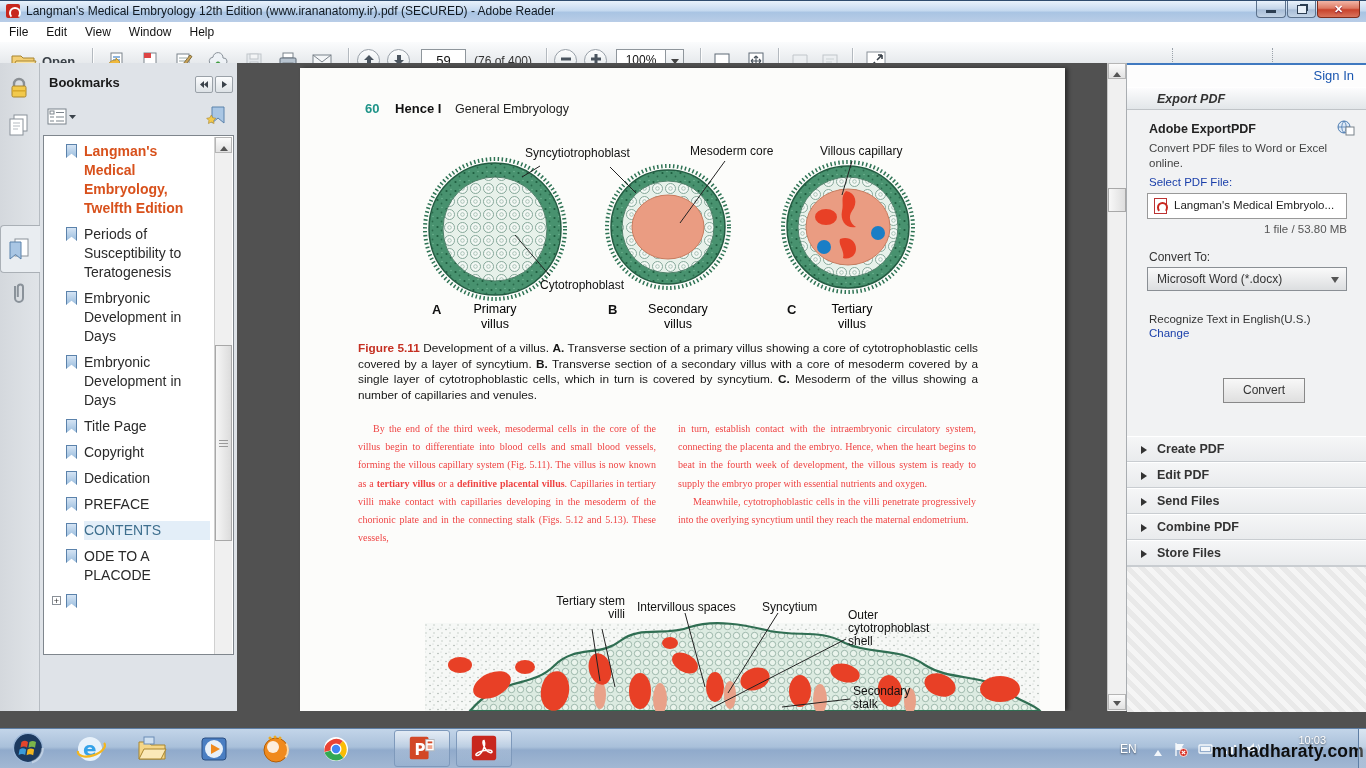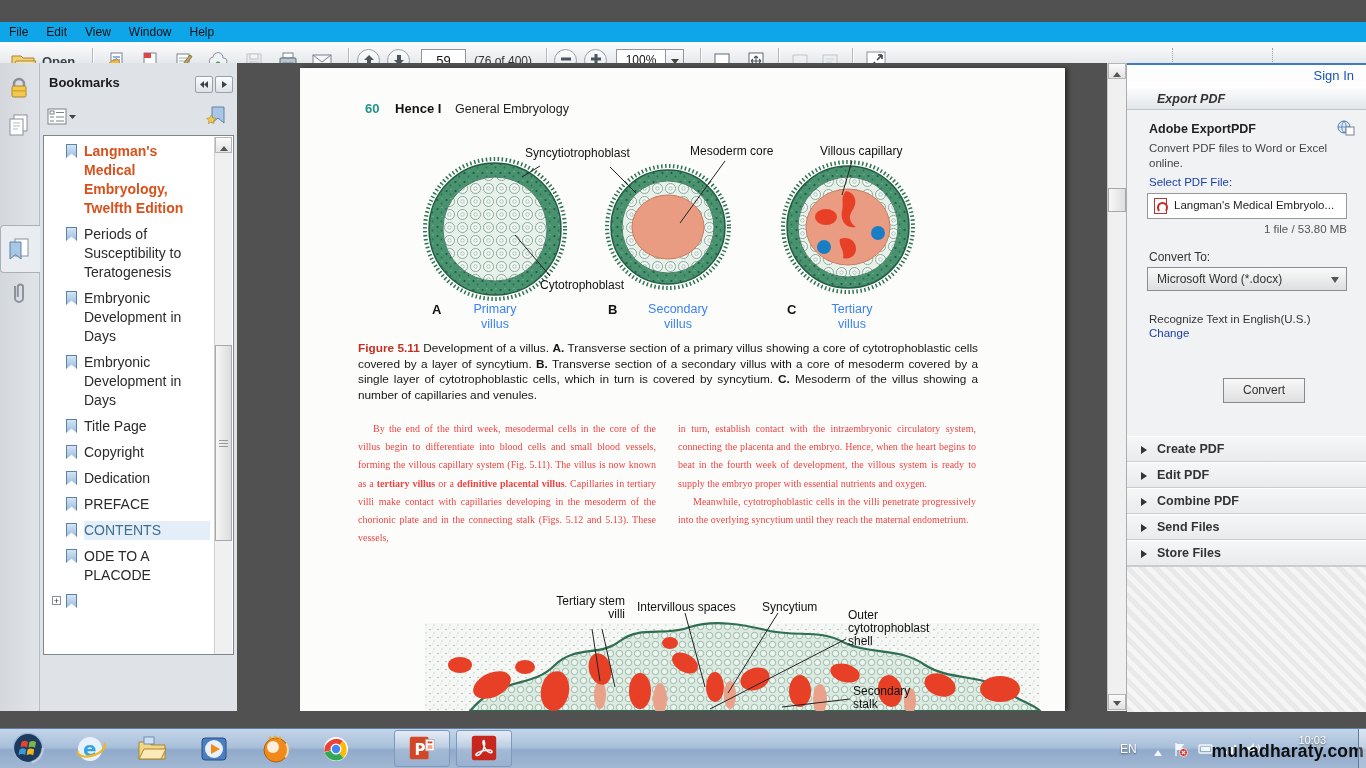--- a/index.html
+++ b/index.html
@@ -21,21 +21,21 @@
     border-radius:0 0 4px 4px;box-sizing:border-box;
     background:linear-gradient(#e9f2fb,#c2d4e8 50%,#a7bcd6 55%,#c3d4e6);}
   #btn-min{right:80px;width:30px;} #btn-restore{right:50px;width:29px;}
   #btn-close{right:6px;width:43px;background:linear-gradient(#f2b5a6,#dd7a64 45%,#c8432c 55%,#d9735c);border-color:#7e2d1d;}
   .winglyph{display:block;margin:0 auto;}
   #btn-min .winglyph{width:10px;height:3px;background:#2c3e52;margin-top:9px;}
   #btn-restore .winglyph{width:8px;height:7px;border:1px solid #2c3e52;margin-top:4px;background:#e8f0f8;box-shadow:2px -2px 0 -1px #2c3e52;}
   #btn-close .winglyph{color:#fff;font-weight:bold;font-size:11px;line-height:16px;text-align:center;text-shadow:0 1px 1px #702;}
 
   
-  #menubar{position:absolute;left:0;top:22px;width:1366px;height:20px;background:#0ea5e9;
+  #menubar{position:absolute;left:0;top:22px;width:1366px;height:20px;background:#ffffff;
     border-bottom:1px solid #e0e0e0;}
   .menu-item{display:inline-block;padding:3px 9px 0 9px;font-size:12px;color:#111;height:17px;}
 
   
   #toolbar{position:absolute;left:0;top:42px;width:1366px;height:38px;
     background:linear-gradient(#fbfcfd,#e7eaed 55%,#d9dde0);border-bottom:1px solid #8f969c;box-sizing:border-box;}
   .tsep{position:absolute;top:6px;width:1px;height:26px;background:#b3b9bf;box-shadow:1px 0 0 #fdfdfd;}
   .tbtn{position:absolute;top:5px;width:28px;height:28px;border-radius:3px;}
   .tbtn svg{display:block;margin:4px auto 0;}
   .disabled{opacity:.38;}
@@ -108,21 +108,21 @@
   #docarea{position:absolute;left:237px;top:0;width:870px;height:648px;background:#515151;overflow:hidden;}
   #pdf-page{position:absolute;left:63px;top:5px;width:765px;height:643px;background:#fcfcfa;
     box-shadow:3px 0 4px rgba(0,0,0,.45);overflow:hidden;color:#1c1c1c;}
   #page-hd{position:absolute;left:65px;top:33px;font-size:13px;}
   #pg-num{color:#1f9488;font-weight:bold;}
   #pg-part{font-weight:bold;color:#111;margin-left:12px;}
   #pg-sec{color:#222;margin-left:10px;font-size:12.5px;}
   .figlab{position:absolute;font-size:12px;color:#111;white-space:nowrap;}
   .figlab2{position:absolute;font-size:12px;color:#111;line-height:13px;}
   .panel-letter{position:absolute;font-size:13px;font-weight:bold;color:#111;}
-  .panel-cap{position:absolute;width:70px;text-align:center;font-size:12.5px;line-height:15px;color:#3b82f6;}
+  .panel-cap{position:absolute;width:70px;text-align:center;font-size:12.5px;line-height:15px;color:#000000;}
   #fig-caption{position:absolute;left:58px;top:273px;width:620px;font-size:11.8px;line-height:15.5px;color:#161616;text-align:justify;}
   #fig-caption .figlabel{color:#c53022;font-weight:bold;}
   #fig-caption .b,.coltext .b{font-weight:bold;}
   .coltext{position:absolute;top:352px;width:298px;font-family:Liberation Serif, serif;
     font-size:10px;line-height:18.2px;text-align:justify;color:#ef4444;}
   #col-left{left:58px;} #col-right{left:378px;}
   .indent{text-indent:15px;}
   .coltext p{margin:0;}
 
   
@@ -187,20 +187,33 @@
   #watermark{position:absolute;right:2px;top:12px;font-size:17.5px;font-weight:bold;color:#0e0e0e;letter-spacing:.2px;}
   #show-desktop{position:absolute;right:0;top:0;width:7px;height:40px;border-left:1px solid #5e7ea4;
     background:linear-gradient(rgba(255,255,255,.4),rgba(255,255,255,.1));}
   .trayglyph{position:absolute;top:13px;}
 </style>
 </head>
 <body>
 
 <div id="screen">
 
+  <div id="titlebar">
+    <span id="title-icon"></span>
+    <span id="title-text">Langman's Medical Embryology 12th Edition (www.irananatomy.ir).pdf (SECURED) - Adobe Reader</span>
+    <span class="winbtn" id="btn-min">
+        <span class="winglyph"></span>
+      </span>
+    <span class="winbtn" id="btn-restore">
+        <span class="winglyph"></span>
+      </span>
+    <span class="winbtn" id="btn-close">
+        <span class="winglyph">✕</span>
+      </span>
+  </div>
 
   <div id="menubar"><span class="menu-item">File</span><span class="menu-item">Edit</span><span class="menu-item">View</span><span class="menu-item">Window</span><span class="menu-item">Help</span></div>
 
   <div id="toolbar">
     <div id="open-btn">
       <svg width="28" height="22" viewBox="0 0 28 22">
         <path d="M2 6 h9 l2 2 h11 v11 H2 z" fill="#f3cf76" stroke="#a8852f"></path>
         <path d="M2 19 l4 -8 h20 l-4 8 z" fill="#fbe3a0" stroke="#a8852f"></path>
       </svg>
       <span id="open-label">Open</span>
@@ -601,25 +614,25 @@
           <div class="rp-sec">
             <span class="tri-right"></span>
             <span class="sec-label">Create PDF</span>
           </div>
           <div class="rp-sec">
             <span class="tri-right"></span>
             <span class="sec-label">Edit PDF</span>
           </div>
           <div class="rp-sec">
             <span class="tri-right"></span>
-            <span class="sec-label">Combine PDF</span>
+            <span class="sec-label">Send Files</span>
           </div>
           <div class="rp-sec">
             <span class="tri-right"></span>
-            <span class="sec-label">Send Files</span>
+            <span class="sec-label">Combine PDF</span>
           </div>
           <div class="rp-sec">
             <span class="tri-right"></span>
             <span class="sec-label">Store Files</span>
           </div>
         </div>
       <div id="rp-hatch"></div>
     </div>
   </div>
 

